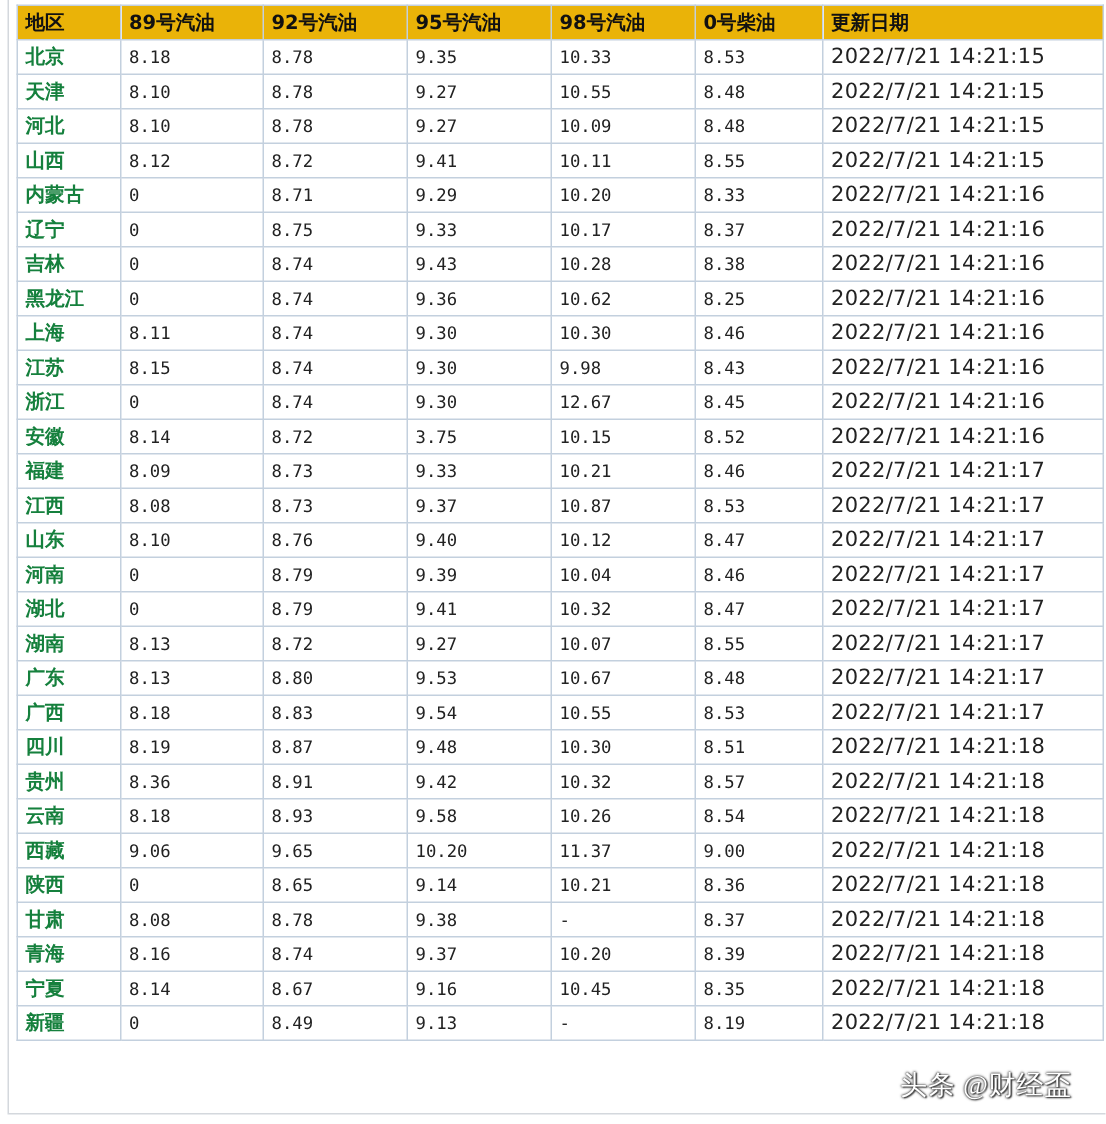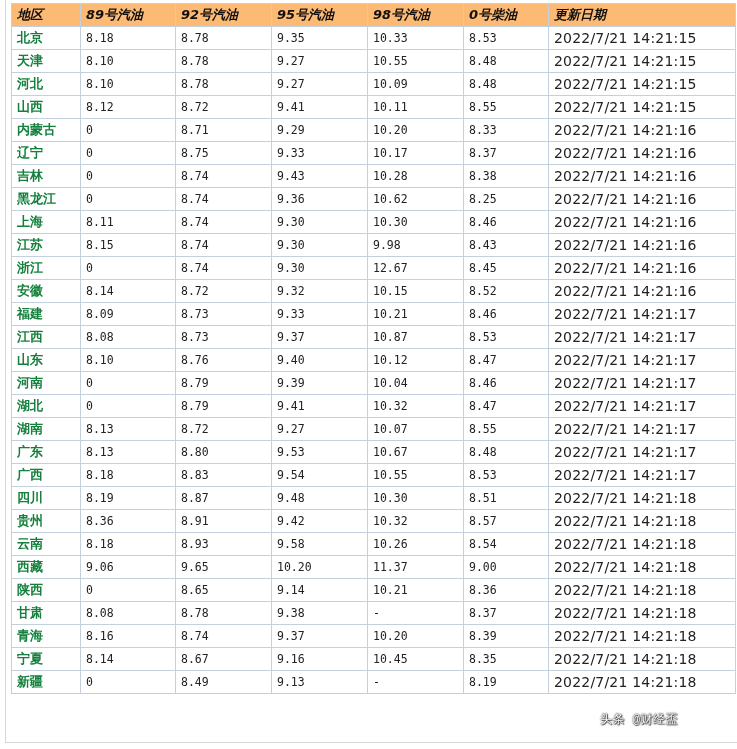--- a/index.html
+++ b/index.html
@@ -20,30 +20,30 @@
     table.prices col.c4 { width: 96px; }
     table.prices col.c5 { width: 85px; }
     table.prices col.c6 { width: 187px; }
     table.prices th, table.prices td {
       border: 1px solid #c3d0de;
       height: 22px; padding: 0 0 0 5px;
       text-align: left; white-space: nowrap; overflow: hidden;
       vertical-align: middle;
     }
     table.prices thead th {
-      background: #fdba74; height: 22px;
+      background: #eab308; height: 22px;
       font-family: "DejaVu Sans", sans-serif; font-weight: bold;
-      font-size: 13px; color: #111; font-style: italic;
+      font-size: 13px; color: #111;
     }
     td.region { color: #15803d; font-size: 13px; font-family: "DejaVu Sans", sans-serif; font-weight: bold; }
     td.num { color: #222; font-size: 11.5px; font-family: "DejaVu Sans Mono", monospace; }
     td.date { color: #222; font-size: 14px; font-family: "DejaVu Sans", sans-serif; letter-spacing: 0.2px; }
     .watermark {
       position: absolute; left: 600px; top: 711px;
-      font-family: Liberation Mono, monospace; font-size: 12px; color: #ffffff;
+      font-family: Liberation Serif, serif; font-size: 18px; color: #ffffff;
       text-shadow: 0 0 2px #333, 0 0 1px #222, 1px 1px 1px #444;
       letter-spacing: 0.5px; pointer-events: none;
     }
   </style>
 </head>
 <body>
 
 <div class="frame"></div>
 
 <table class="prices">
@@ -164,21 +164,21 @@
         <td class="num">8.74</td>
         <td class="num">9.30</td>
         <td class="num">12.67</td>
         <td class="num">8.45</td>
         <td class="date">2022/7/21 14:21:16</td>
       </tr>
       <tr>
         <td class="region">安徽</td>
         <td class="num">8.14</td>
         <td class="num">8.72</td>
-        <td class="num">9.32</td>
+        <td class="num">3.75</td>
         <td class="num">10.15</td>
         <td class="num">8.52</td>
         <td class="date">2022/7/21 14:21:16</td>
       </tr>
       <tr>
         <td class="region">福建</td>
         <td class="num">8.09</td>
         <td class="num">8.73</td>
         <td class="num">9.33</td>
         <td class="num">10.21</td>

